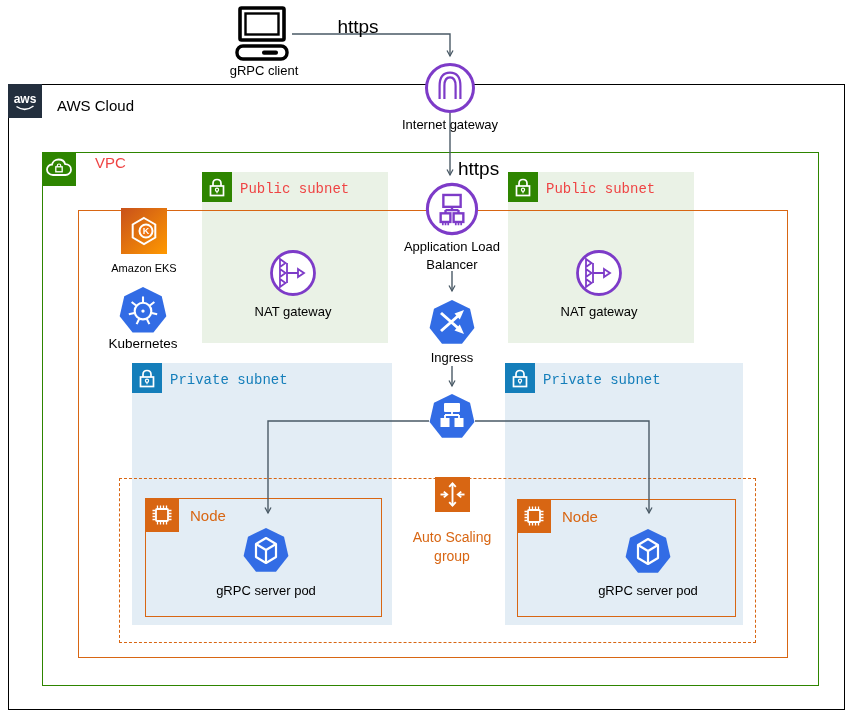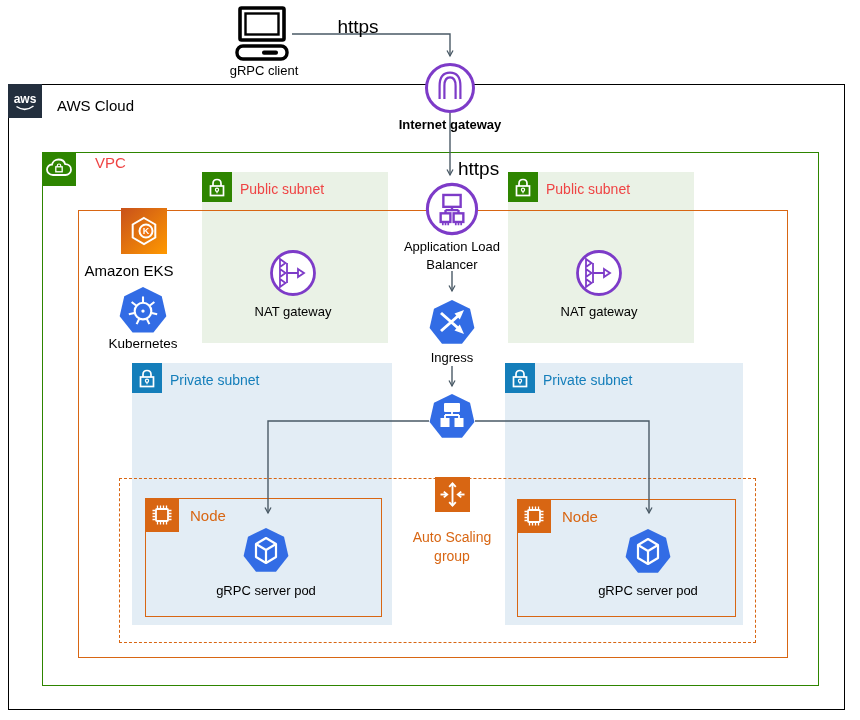--- a/index.html
+++ b/index.html
@@ -15,21 +15,21 @@
   .node{border:1.5px solid #D86613;z-index:2;}
   .badge{position:absolute;z-index:6;border-radius:7px;}
   .icon{position:absolute;z-index:5;}
   svg{display:block;}
   .lines{position:absolute;left:0;top:0;z-index:3;pointer-events:none;}
   .lbl{position:absolute;z-index:6;font-size:13px;line-height:1.35;text-align:center;color:#000;}
   .lbl-title{font-size:15px;text-align:left;}
   .green{color:#ef4444;}
   .blue{color:#147EBA;}
   .orange{color:#D86613;}
-  .subnet-lbl{font-size:14px;text-align:left;}
+  .subnet-lbl{font-size:14px;text-align:left;font-family:Liberation Mono, monospace;}
   .node-lbl{font-size:15px;text-align:left;color:#D86613;}
   .https{font-size:19px;}
 </style>
 </head>
 <body>
 
 <div class="canvas">
 
   <div class="box aws-cloud" style="left:8px;top:84px;width:837px;height:626px;"></div>
   <div class="box vpc" style="left:42px;top:152px;width:777px;height:534px;"></div>
@@ -88,21 +88,21 @@
   </div>
   <div class="lbl lbl-title green" style="left:95px;top:153px;width:100px;">VPC</div>
 
   <div class="icon" style="left:424px;top:62px;">
     <svg width="52" height="52" viewBox="0 0 52 52">
       <circle cx="26" cy="26" r="23.5" fill="#fff" stroke="#7D3BC8" stroke-width="3"></circle>
       <path d="M18,37 V24 Q18,13 26,13 Q34,13 34,24 V37" fill="none" stroke="#7D3BC8" stroke-width="7"></path>
       <path d="M18,37 V24 Q18,13 26,13 Q34,13 34,24 V37" fill="none" stroke="#fff" stroke-width="2.6"></path>
     </svg>
   </div>
-  <div class="lbl" style="left:380px;top:116px;width:140px;font-weight:bold;">Internet gateway</div>
+  <div class="lbl" style="left:380px;top:116px;width:140px;">Internet gateway</div>
   <div class="lbl https" style="left:458px;top:156px;width:60px;text-align:left;">https</div>
 
   <div class="icon" style="left:425px;top:182px;">
     <svg width="54" height="54" viewBox="0 0 50 50">
       <circle cx="25" cy="25" r="22.8" fill="#fff" stroke="#7D3BC8" stroke-width="2.8"></circle>
       <g fill="none" stroke="#7D3BC8" stroke-width="2.2">
         <rect x="17" y="12" width="16" height="11"></rect>
         <path d="M25,23 V26 M19,26 H31 M19,26 V29 M31,26 V29"></path>
         <rect x="14.5" y="29" width="9" height="8"></rect>
         <rect x="26.5" y="29" width="9" height="8"></rect>
@@ -155,21 +155,21 @@
         <stop offset="0" stop-color="#C8511B"></stop>
             <stop offset="1" stop-color="#FF9900"></stop>
       </linearGradient>
         </defs>
       <rect width="46" height="46" fill="url(#ekg)"></rect>
       <polygon points="23,10 34.3,16.5 34.3,29.5 23,36 11.7,29.5 11.7,16.5" fill="none" stroke="#fff" stroke-width="2"></polygon>
       <circle cx="25" cy="23" r="6.5" fill="#ED7615" stroke="#fff" stroke-width="2"></circle>
       <text x="25" y="26.3" text-anchor="middle" font-size="9" font-weight="bold" fill="#fff" font-family="Liberation Sans,sans-serif">K</text>
     </svg>
   </div>
-  <div class="lbl" style="left:74px;top:261px;width:110px;font-size:15px;">Amazon EKS</div>
+  <div class="lbl" style="left:89px;top:261px;width:110px;font-size:11px;">Amazon EKS</div>
 
   <div class="icon" style="left:118px;top:285px;">
     <svg width="50" height="50" viewBox="0 0 48 48">
       <polygon points="24,2 42,10.7 46.4,30.1 34,45.7 14,45.7 1.6,30.1 6,10.7" fill="#326CE5"></polygon>
       <circle cx="24" cy="25" r="8" fill="none" stroke="#fff" stroke-width="2"></circle>
       <circle cx="24" cy="25" r="1.6" fill="#fff"></circle>
       <g stroke="#fff" stroke-width="2">
         <path d="M24,16.5 L24,11"></path>
           <path d="M30.6,19.7 L34.9,16.3"></path>
           <path d="M32.3,26.9 L37.6,28.1"></path>

